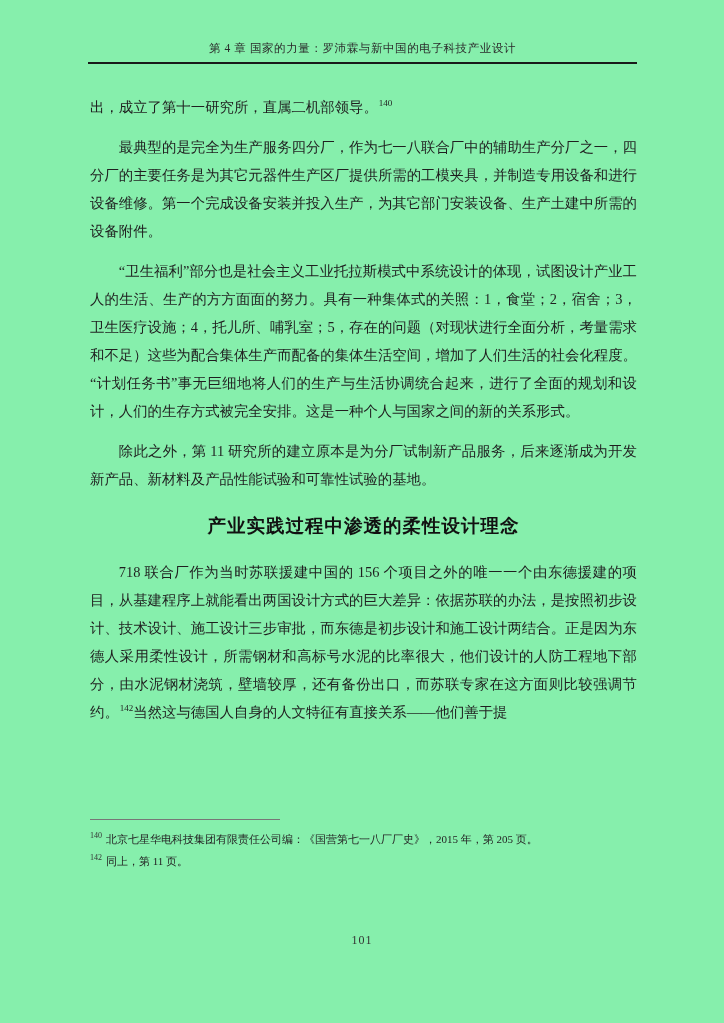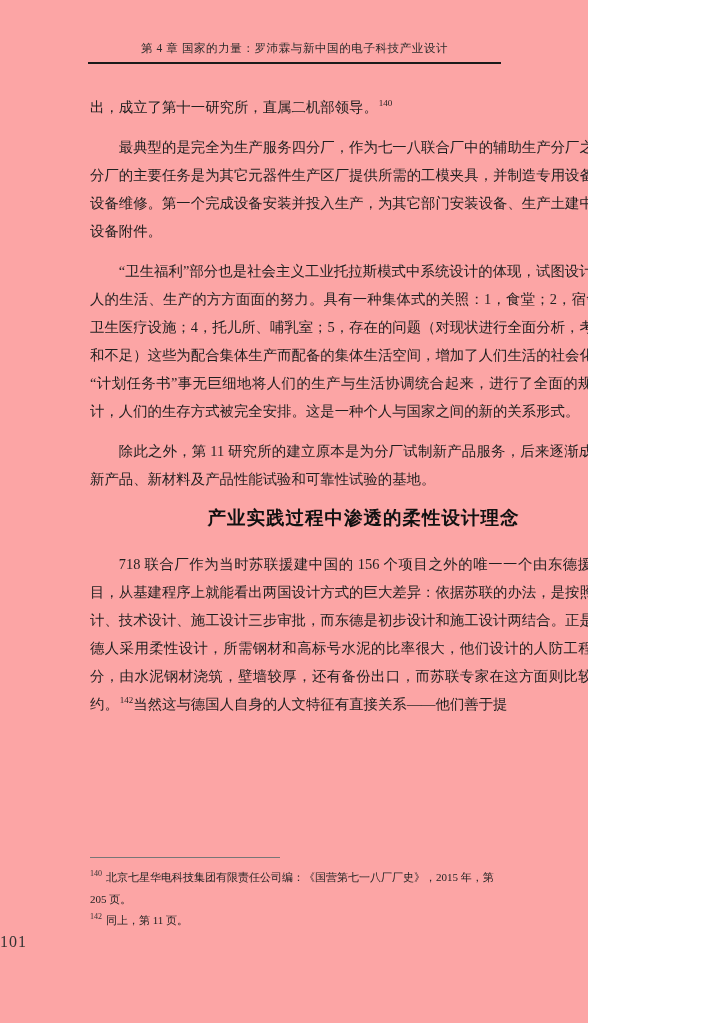--- a/index.html
+++ b/index.html
@@ -2,23 +2,23 @@
 <html lang="zh"><head>
 <meta charset="utf-8">
 <style>
   html, body {
     margin: 0;
     padding: 0;
     background: #ffffff;
   }
   .page {
     position: relative;
-    width: 588px;
+    width: 724px;
     height: 1023px;
-    background: #fca5a5;
+    background: #86efac;
     overflow: hidden;
     font-family: "Liberation Serif", "DejaVu Serif", serif;
     color: #1f1f1f;
   }
   
   .running-header {
     position: absolute;
     top: 41px;
     left: 88px;
     right: 87px;
@@ -60,27 +60,27 @@
     vertical-align: super;
     margin-left: 1px;
   }
   .section-heading {
     font-family: "Liberation Sans", "DejaVu Sans", sans-serif;
     font-weight: bold;
     font-size: 18.5px;
     color: #111111;
     text-align: center;
     text-indent: 0;
-    margin: 11px 0 18px 0;
+    margin: 19px 0 18px 0;
     letter-spacing: 1px;
   }
   
   .footnotes {
     position: absolute;
-    top: 857px;
+    top: 819px;
     left: 90px;
     right: 88px;
     font-size: 11px;
     line-height: 21.5px;
     color: #242424;
   }
   .fn-rule {
     width: 190px;
     border-top: 1px solid #777777;
     margin-bottom: 9px;
@@ -93,22 +93,22 @@
     vertical-align: super;
     line-height: 0;
     margin-right: 4px;
     color: #333333;
   }
   .page-number {
     position: absolute;
     top: 933px;
     left: 0;
     right: 0;
-    text-align: left;
-    font-size: 16px;
+    text-align: center;
+    font-size: 12px;
     color: #333333;
     letter-spacing: 1px;
   }
 </style>
 </head>
 <body>
 
 <div class="page">
 
   <header class="running-header">

